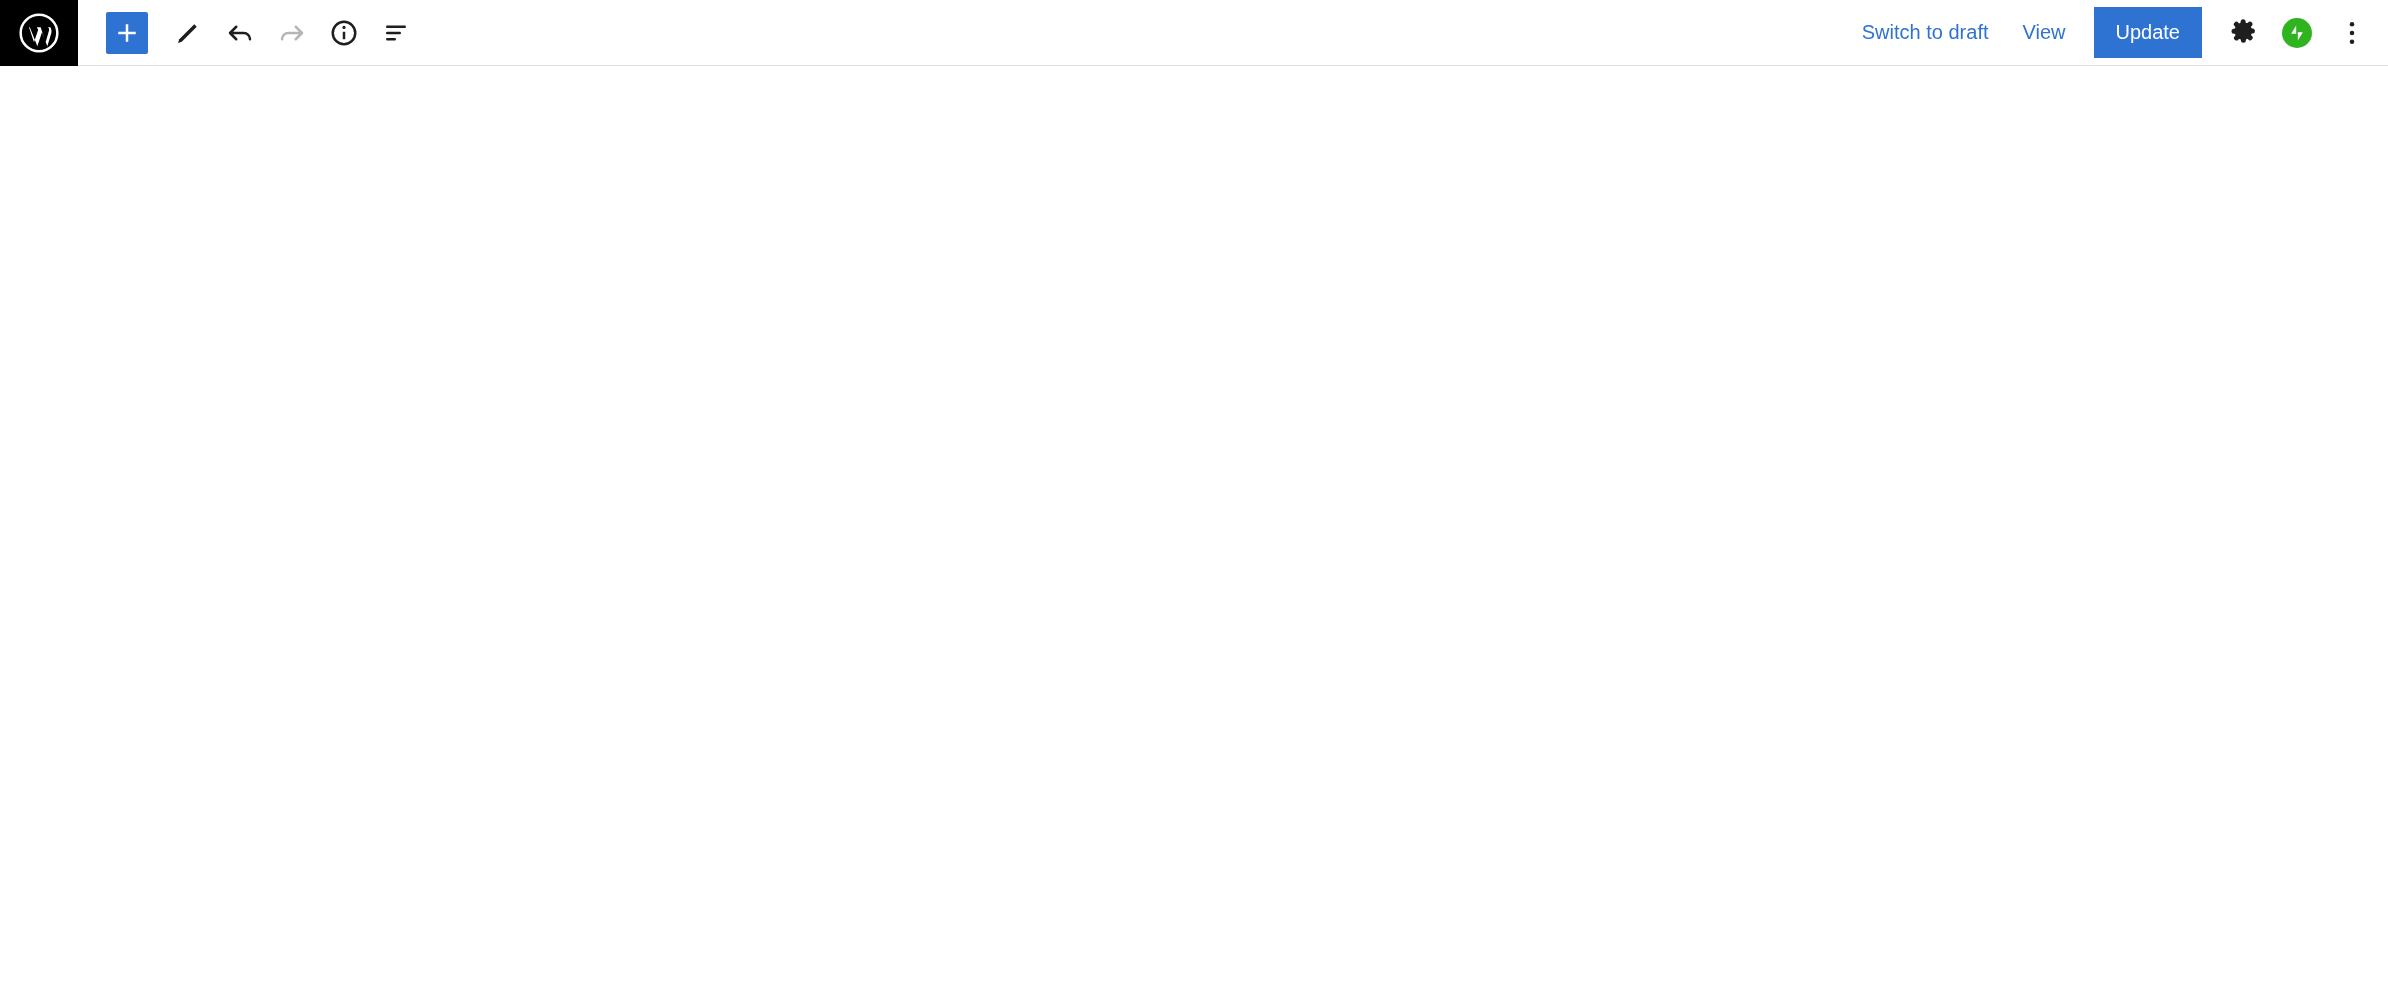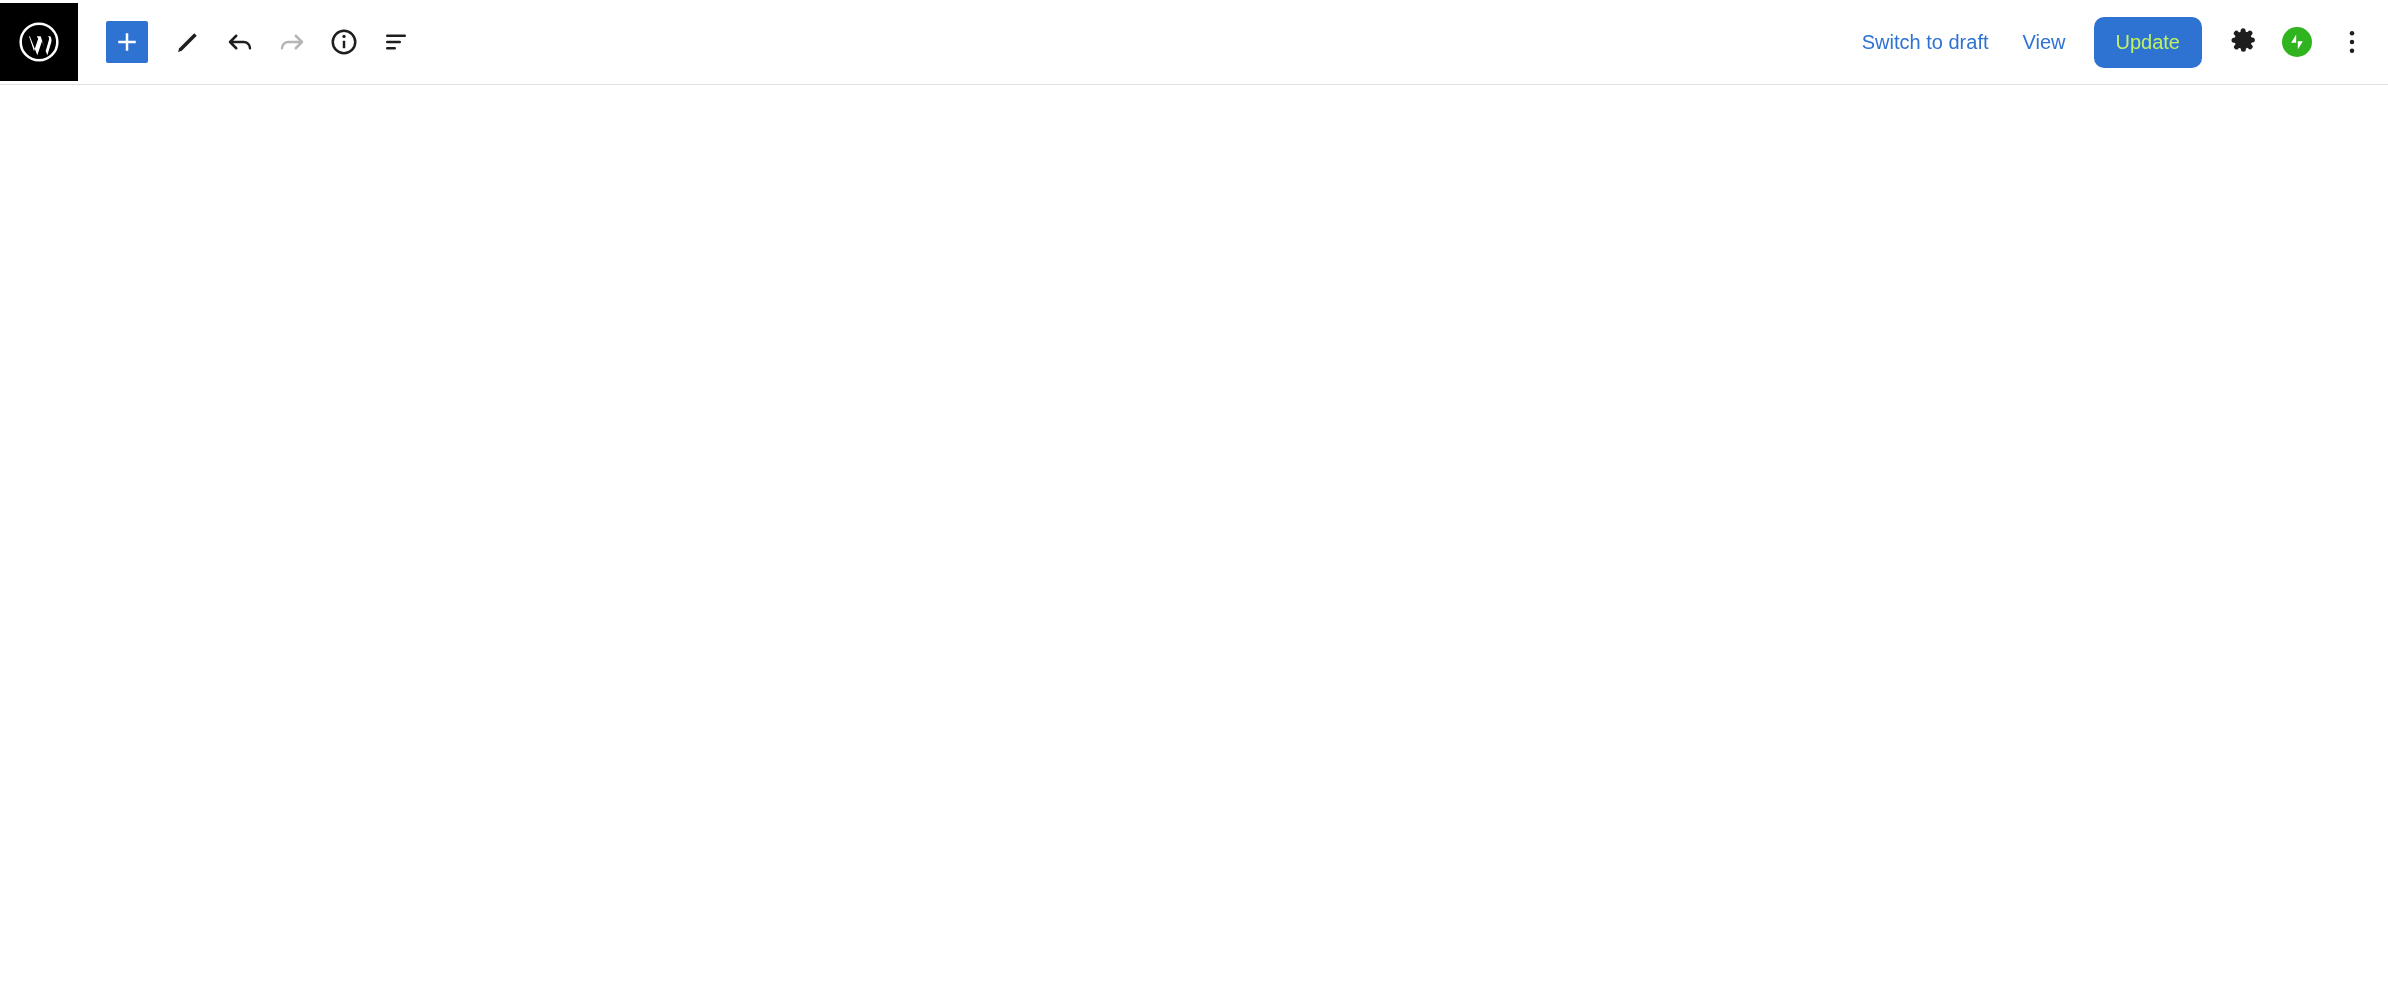--- a/index.html
+++ b/index.html
@@ -2,21 +2,21 @@
 <html><head>
 <meta charset="utf-8">
 <style>
   * { box-sizing: border-box; margin: 0; padding: 0; }
   body {
     font-family: -apple-system, BlinkMacSystemFont, "Segoe UI", Roboto, sans-serif;
     background: #fff;
     color: #1e1e1e;
   }
   .topbar {
-    height: 85px;
+    height: 66px;
     border-bottom: 1px solid #e0e0e0;
     display: flex;
     align-items: center;
     background: #fff;
   }
   .wp-logo {
     width: 78px; height: 78px;
     background: #000;
     display: flex; align-items: center; justify-content: center;
     flex-shrink: 0;
@@ -37,23 +37,23 @@
   .tb-btn.primary svg { stroke: #fff; }
   .tb-btn.disabled { color: #b5b5b5; }
   .tb-btn svg { width: 30px; height: 30px; }
 
   .link-btn {
     background: none; border: none;
     color: #2e72d2; font-size: 20px;
     padding: 10px 14px; cursor: pointer;
   }
   .update-btn {
-    background: #2e72d2; color: #bef264;
+    background: #2e72d2; color: #ffffff;
     border: none; font-size: 20px;
-    padding: 14px 22px; border-radius: 10px;
+    padding: 14px 22px; border-radius: 0;
     cursor: pointer; margin: 0 8px;
   }
 
   .jetpack {
     width: 30px; height: 30px; border-radius: 50%;
     background: #2fb41f; display: flex; align-items: center; justify-content: center;
     margin: 0 8px;
   }
   .jetpack svg { width: 20px; height: 20px; }
 

